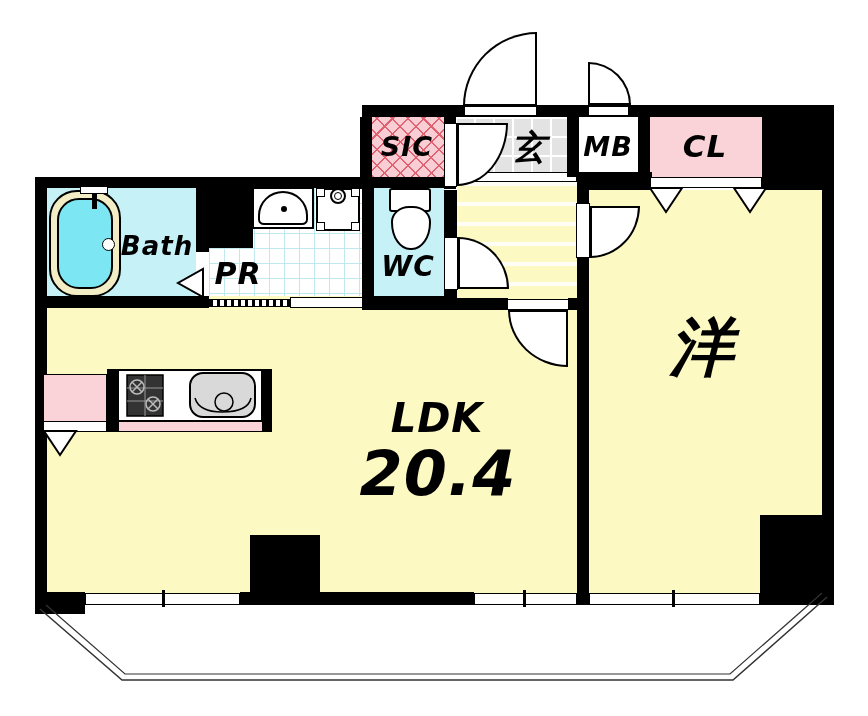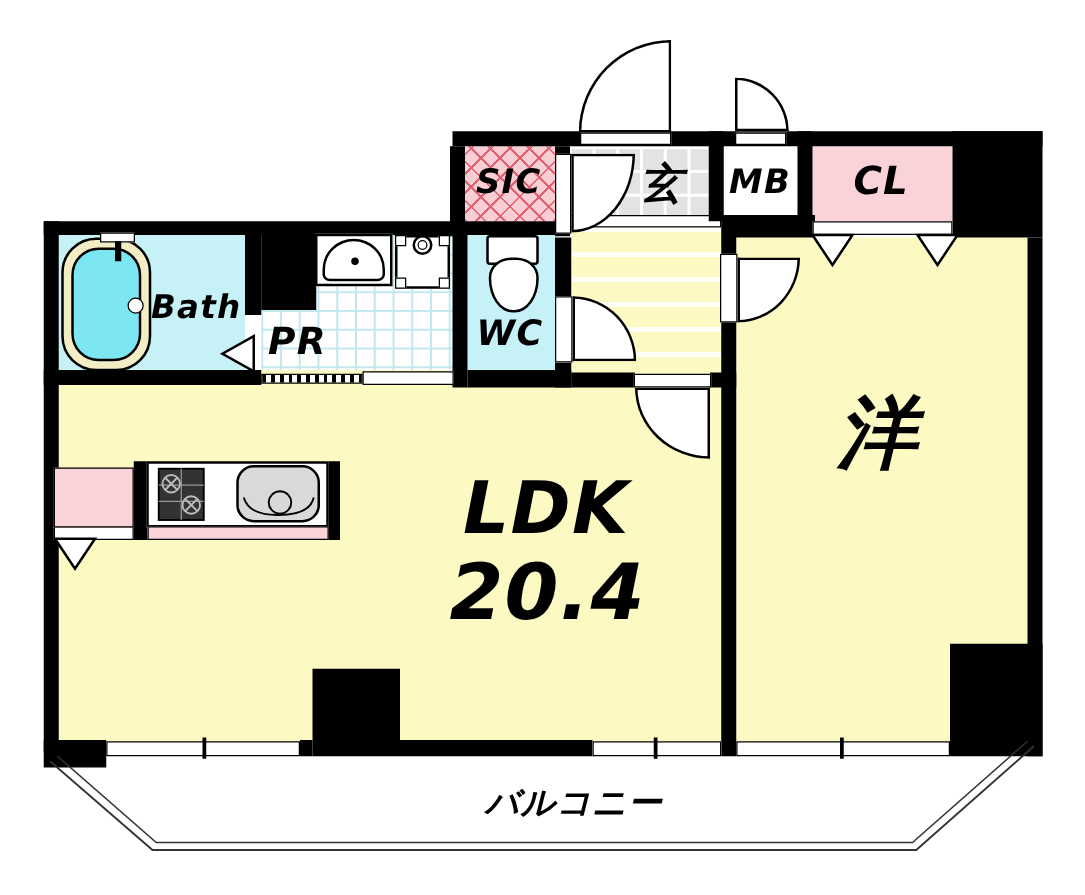--- a/index.html
+++ b/index.html
@@ -152,18 +152,17 @@
     </g>
   </svg>
 
   <div class="label" style="left:157px;top:246px;font-size:26px;">Bath</div>
   <div class="label" style="left:238px;top:274px;font-size:30px;">PR</div>
   <div class="label" style="left:408px;top:267px;font-size:28px;">WC</div>
   <div class="label" style="left:407px;top:146px;font-size:27px;">SIC</div>
   <div class="label" style="left:529px;top:147px;font-size:34px;">玄</div>
   <div class="label" style="left:608px;top:146px;font-size:27px;">MB</div>
   <div class="label" style="left:705px;top:146px;font-size:31px;">CL</div>
-  <div class="label" style="left:437px;top:406px;font-size:58px;">LDK</div>
+  <div class="label" style="left:437px;top:418px;font-size:40px;">LDK</div>
   <div class="label" style="left:438px;top:474px;font-size:62px;">20.4</div>
   <div class="label" style="left:702px;top:347px;font-size:64px;">洋</div>
-  <div class="label" style="left:459px;top:643px;font-size:27px;">バルコニー</div>
 
 </div>
 
 </body></html>

